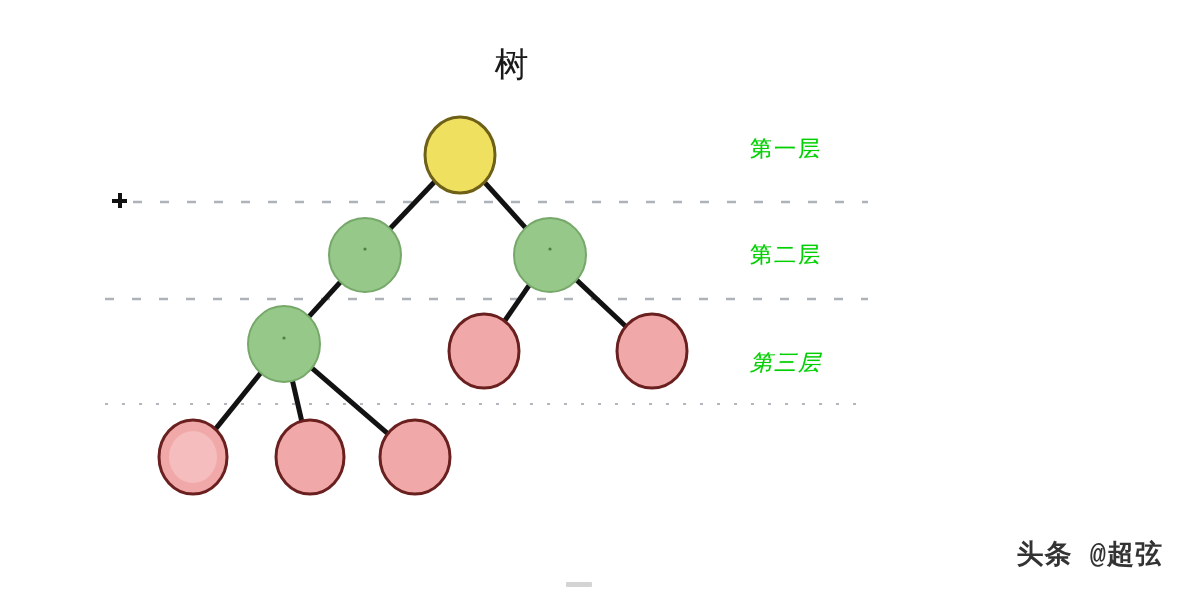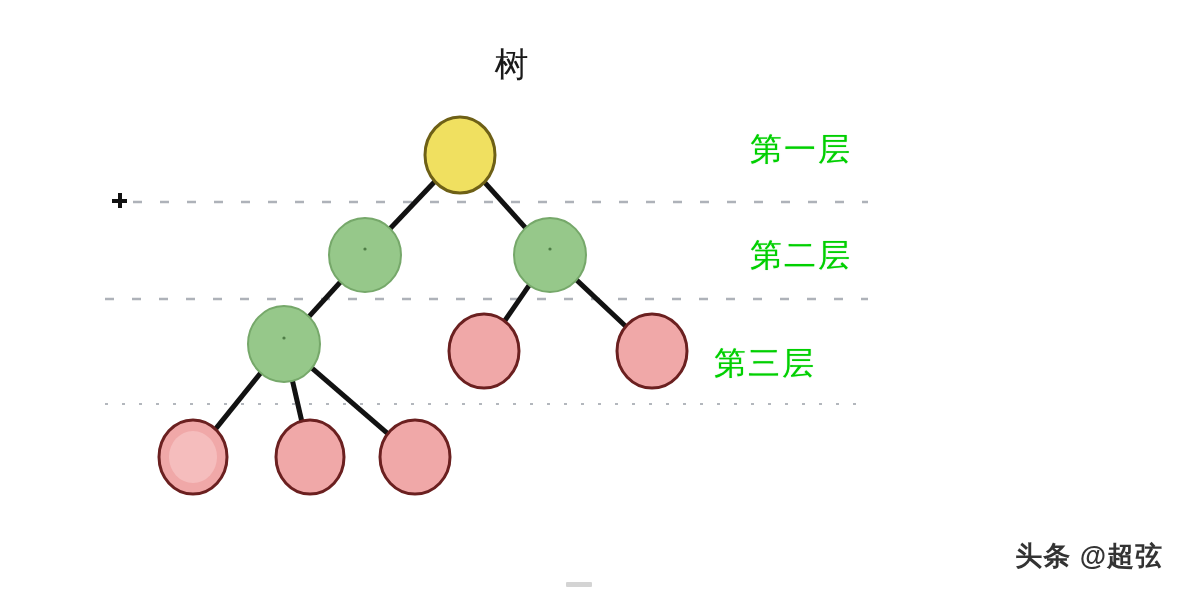--- a/index.html
+++ b/index.html
@@ -32,40 +32,40 @@
     font-size: 34px;
     line-height: 40px;
     color: #1a1a1a;
     font-family: "DejaVu Sans", "Liberation Sans", sans-serif;
     letter-spacing: 1px;
     white-space: nowrap;
   }
 
   .layer-label {
     position: absolute;
-    font-size: 32px;
+    font-size: 22px;
     line-height: 34px;
     color: #00d000;
     font-family: "DejaVu Sans", "Liberation Sans", sans-serif;
     letter-spacing: 2px;
     white-space: nowrap;
     text-shadow: 0 0 1px rgba(0,200,0,0.55);
   }
   .layer-1 { left: 750px; top: 132px; }
   .layer-2 { left: 750px; top: 238px; }
-  .layer-3 { left: 714px; top: 346px; }
+  .layer-3 { left: 750px; top: 346px; font-style: italic; }
 
   .watermark {
     position: absolute;
     right: 18px;
     bottom: 22px;
     font-size: 27px;
     line-height: 32px;
     color: #242424;
-    font-family: Liberation Sans, sans-serif;
+    font-family: Liberation Mono, monospace;
     font-weight: bold;
     letter-spacing: 1px;
     white-space: nowrap;
     opacity: 0.93;
   }
 
   .smudge {
     position: absolute;
     left: 566px;
     top: 582px;

